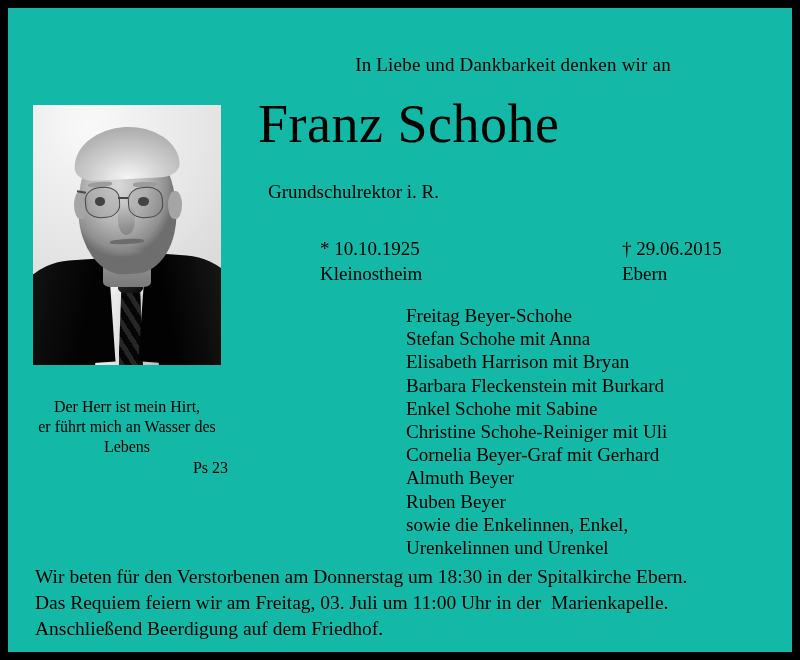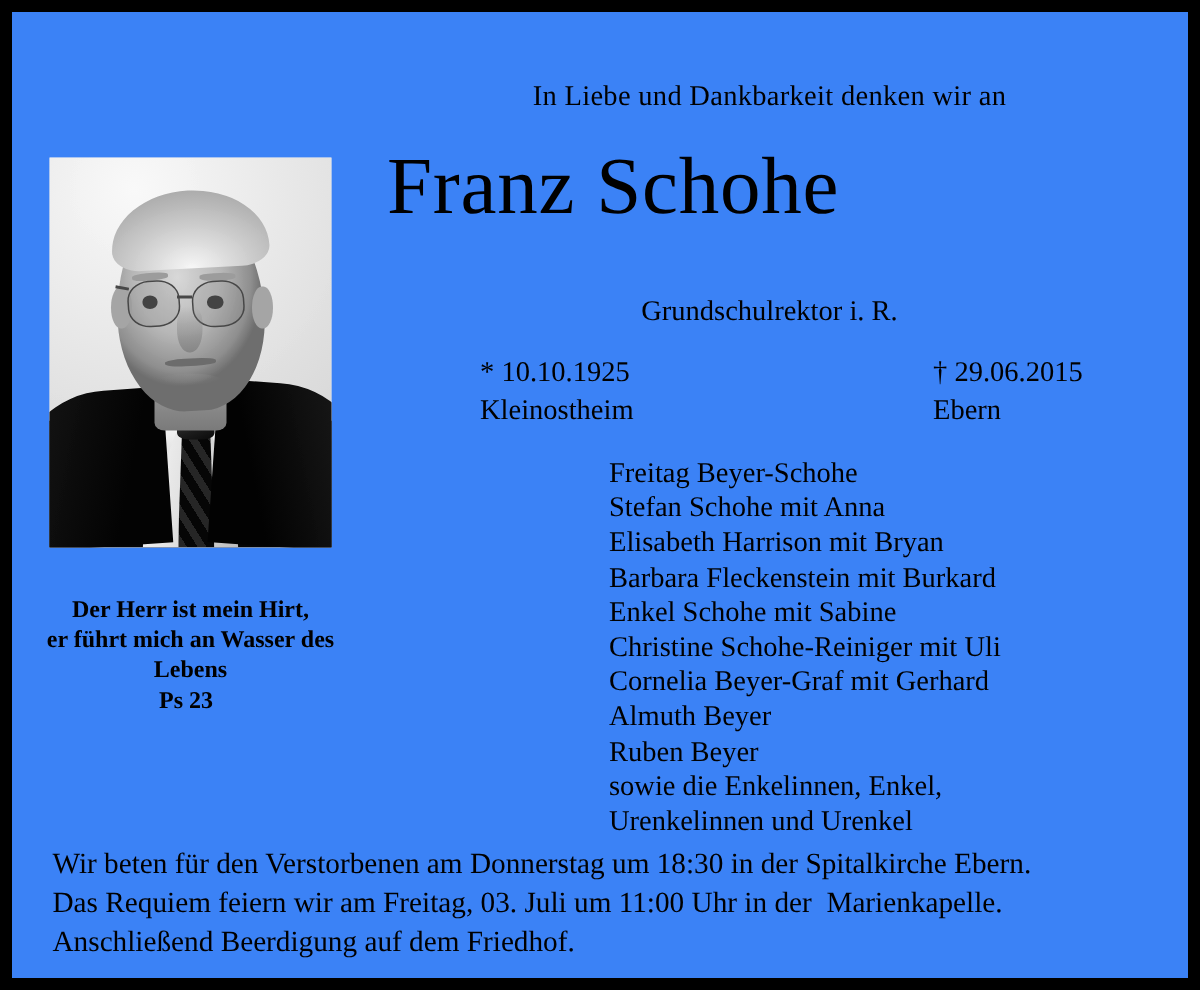--- a/index.html
+++ b/index.html
@@ -22,21 +22,21 @@
     width: 800px;
     height: 660px;
     background: #000000;
     padding: 8px;
   }
   .card-inner {
     position: relative;
     box-sizing: border-box;
     width: 100%;
     height: 100%;
-    background: #3b82f6;
+    background: #14b8a6;
     overflow: hidden;
   }
 
   
   .intro {
     position: absolute;
     left: 260px;
     top: 46px;
     width: 490px;
     text-align: center;
@@ -49,23 +49,23 @@
     top: 88px;
     width: 510px;
     text-align: left;
     font-size: 54px;
     line-height: 1.05;
     letter-spacing: .5px;
   }
   .role {
     position: absolute;
     left: 260px;
-    top: 189px;
+    top: 173px;
     width: 490px;
-    text-align: center;
+    text-align: left;
     font-size: 19px;
   }
 
   
   .dates {
     position: absolute;
     left: 312px;
     top: 228px;
     width: 420px;
     display: flex;
@@ -277,25 +277,24 @@
 
   
   .psalm {
     position: absolute;
     left: 12px;
     top: 389px;
     width: 214px;
     text-align: center;
     font-size: 16px;
     line-height: 20px;
-    font-weight: bold;
   }
   .psalm .ref {
     display: block;
-    text-align: center;
+    text-align: right;
     padding-right: 6px;
     margin-top: 1px;
   }
 
   
   .footer {
     position: absolute;
     left: 27px;
     top: 556px;
     width: 740px;

